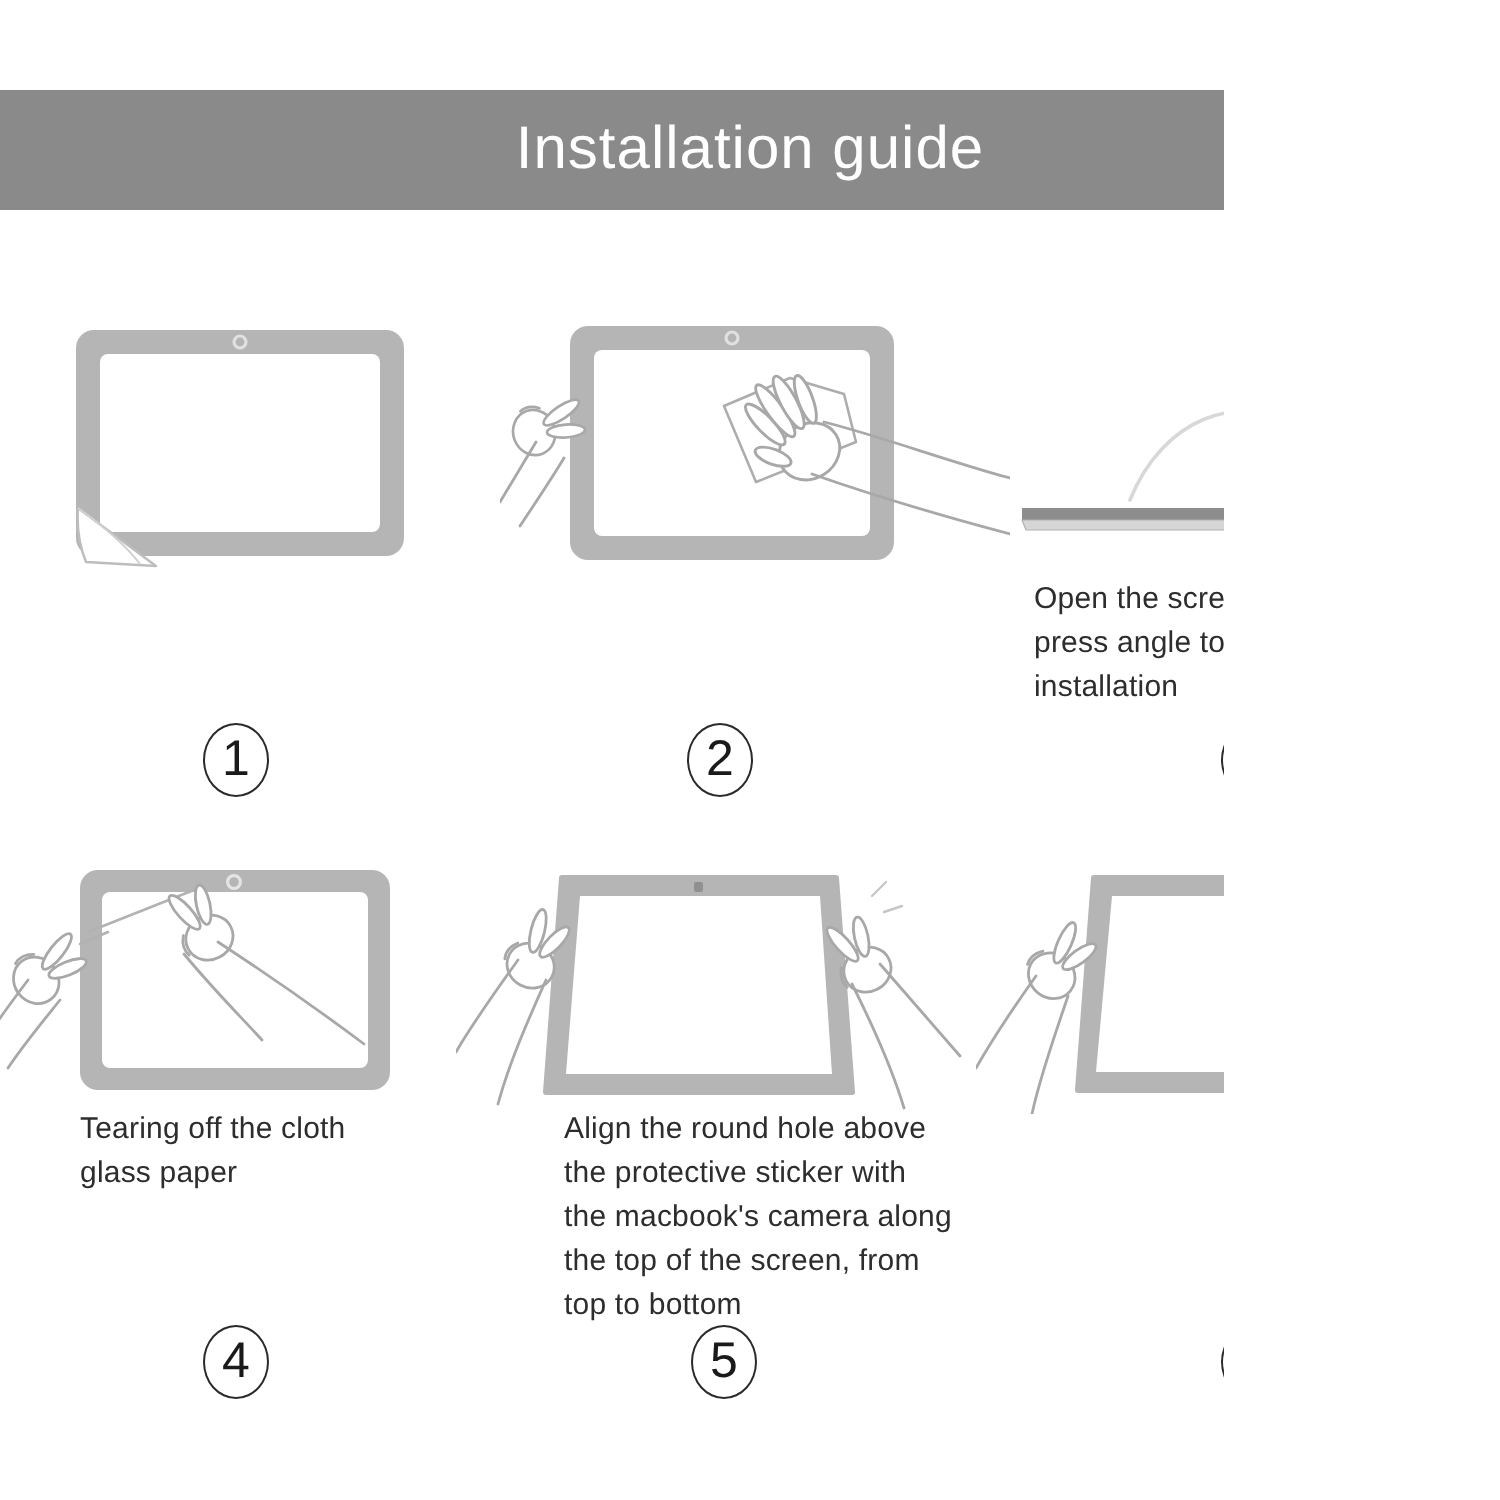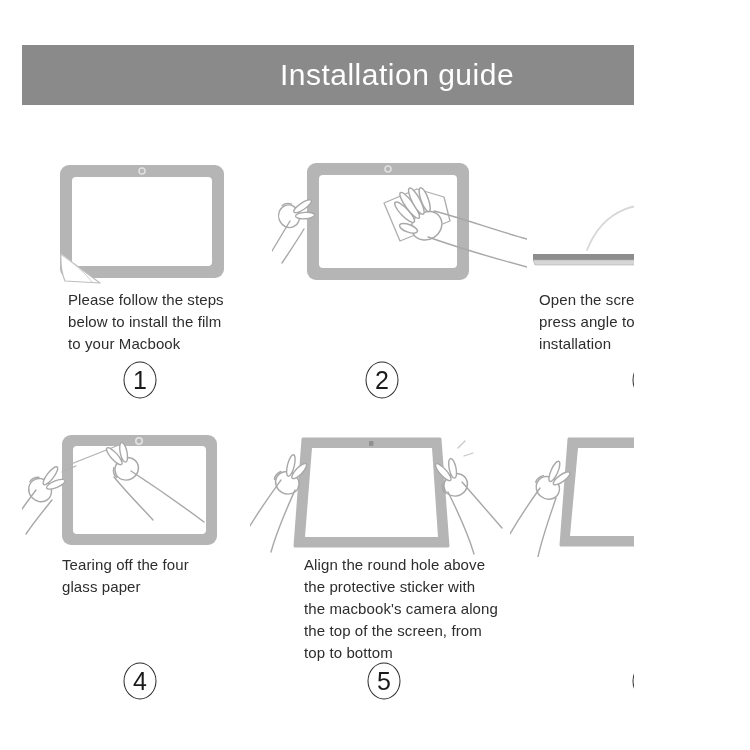--- a/index.html
+++ b/index.html
@@ -1,17 +1,17 @@
 <!DOCTYPE html>
 <html><head>
 <meta charset="utf-8">
 <style>
   html,body{margin:0;padding:0;background:#ffffff;}
   #page{position:relative;width:612px;height:750px;background:#ffffff;overflow:hidden;
-        font-family:"Liberation Sans", sans-serif;margin-left:22px;}
+        font-family:"Liberation Sans", sans-serif;}
   .banner{position:absolute;left:0;top:45px;width:750px;height:60px;
           display:flex;align-items:center;justify-content:center;}
   .banner-title{color:#ffffff;font-size:30px;letter-spacing:0.5px;font-weight:400;}
   .caption{position:absolute;color:#2d2d2d;font-size:15px;line-height:22px;
            white-space:pre-line;letter-spacing:0.1px;}
   .num-badge{position:absolute;width:33px;height:37px;border:1.5px solid #2a2a2a;
              border-radius:50%;display:flex;align-items:center;justify-content:center;
              font-size:25px;color:#1a1a1a;box-sizing:border-box;
              transform:translate(-50%,-50%);}
   svg{position:absolute;display:block;}
@@ -134,27 +134,24 @@
       <path d="M46,70 C40,88 32,110 28,129"></path>
     </g>
     <use href="#g-hand-flat" transform="translate(163,36) rotate(208)"></use>
     <g fill="none" stroke="#a8a8a8" stroke-width="1.4" stroke-linecap="round">
       <path d="M178,28 C205,37 235,48 262,57"></path>
       <path d="M183,52 C210,66 238,81 262,92"></path>
       <path d="M196,17 L203,11"></path>
     </g>
   </svg>
 
-  <div class="caption" style="left:46px;top:289px;width:200px">Please follow the steps
-below to install the film
-to your Macbook</div>
   <div class="caption" style="left:517px;top:289px;width:210px">Open the screen to a
 press angle to facilitate
 installation</div>
-  <div class="caption" style="left:40px;top:554px;width:200px">Tearing off the four
+  <div class="caption" style="left:40px;top:554px;width:200px">Tearing off the cloth
 glass paper</div>
   <div class="caption" style="left:282px;top:554px;width:215px">Align the round hole above
 the protective sticker with
 the macbook's camera along
 the top of the screen, from
 top to bottom</div>
 
   <div class="num-badge" style="left:118px;top:380px">1</div>
   <div class="num-badge" style="left:360px;top:380px">2</div>
   <div class="num-badge" style="left:627px;top:380px">3</div>

